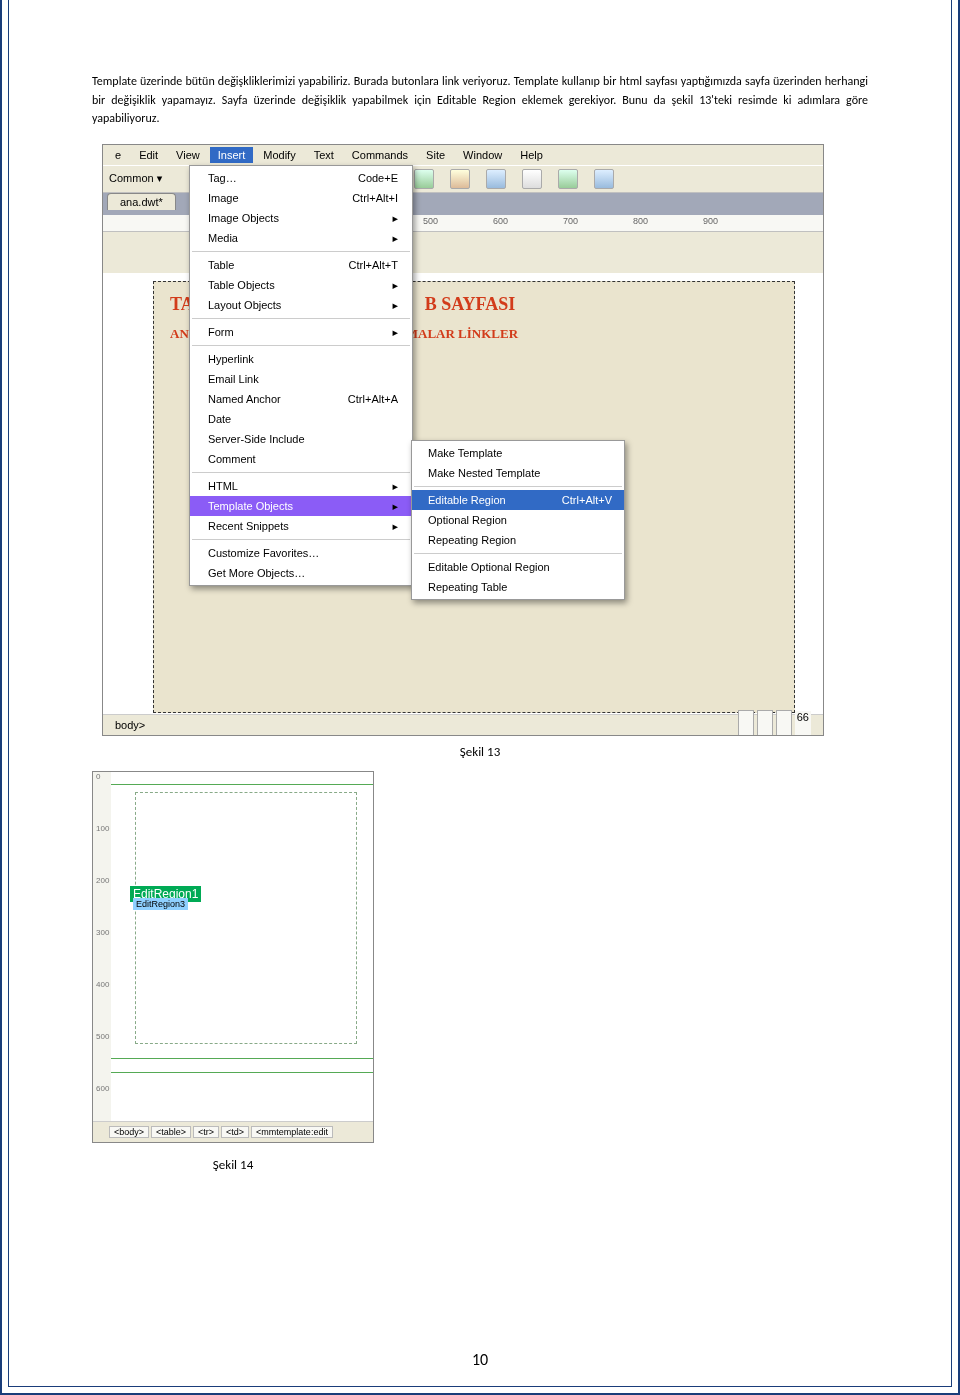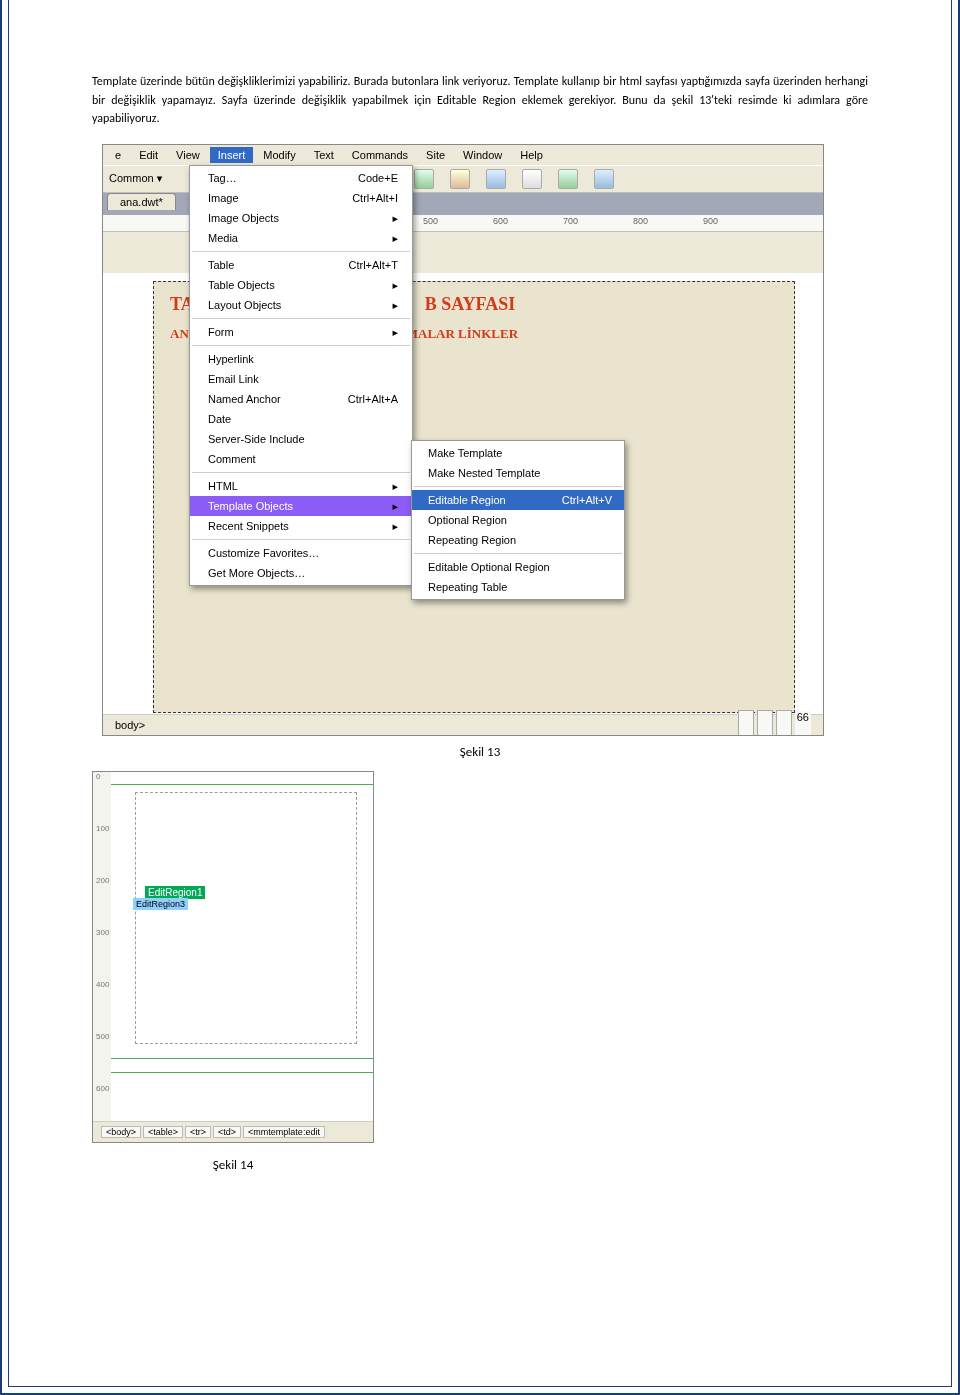--- a/index.html
+++ b/index.html
@@ -155,24 +155,24 @@
     overflow: hidden;
   }
   .fig14 .vruler {
     position:absolute; left:0; top:0; bottom:20px; width:18px;
     background:#f4f4ee; border-right:1px solid #ccc;
     font-size:8px;color:#777;
   }
   .fig14 .vruler span { position:absolute; left:3px; }
   .fig14 .canvas2 { position:absolute; left:18px; right:0; top:0; bottom:20px; background:#fff; overflow:hidden;}
   .fig14 .dashbox { position:absolute; left:24px; top:20px; width:220px; height:250px; border:1px dashed #8a8; }
-  .fig14 .region-tab { position:absolute; left:34px; top:114px; font-size:10px; background:#0a5; color:#fff;padding:1px 3px; }
+  .fig14 .region-tab { position:absolute; left:19px; top:114px; font-size:12px; background:#0a5; color:#fff;padding:1px 3px; }
   .fig14 .region-lab { position:absolute; left:22px; top:126px; background:#8fd0ff;color:#000;padding:1px 3px;font-size:9px;}
   .fig14 .greenline { position:absolute; left:0; right:0; height:1px; background:#5a5; }
-  .fig14 .status2 { position:absolute;left:0;right:0;bottom:0;height:20px;background:#ece9d8;border-top:1px solid #ccc;display:flex;align-items:center;padding:0 8px;gap:2px;}
+  .fig14 .status2 { position:absolute;left:0;right:0;bottom:0;height:20px;background:#ece9d8;border-top:1px solid #ccc;display:flex;align-items:center;padding:0 16px;gap:2px;}
   .fig14 .tag{background:#f8f8f4;border:1px solid #bbb;padding:0 4px;font-size:9px;}
   .side-para { width: 380px; font-size: 18px; line-height: 1.55; text-align: justify; }
   .pagenum { position: absolute; left: 0; right: 0; bottom: 24px; text-align: center; font-size: 16px; }
 </style>
 </head>
 <body>
 
 <div class="page">
 
   <p class="para">Template üzerinde bütün değişkliklerimizi yapabiliriz. Burada butonlara link veriyoruz. Template kullanıp bir html sayfası yaptığımızda sayfa üzerinden herhangi bir değişiklik yapamayız. Sayfa üzerinde değişiklik yapabilmek için Editable Region eklemek gerekiyor. Bunu da şekil 13'teki resimde ki adımlara göre yapabiliyoruz.</p>
@@ -356,13 +356,14 @@
             <span class="tag">&lt;table&gt;</span>
             <span class="tag">&lt;tr&gt;</span>
             <span class="tag">&lt;td&gt;</span>
             <span class="tag">&lt;mmtemplate:edit</span>
           </div>
       </div>
       <div class="caption" style="margin-top:14px;">Şekil 14</div>
     </div>
   </div>
 
+  <div class="pagenum">10</div>
 </div>
 
 </body></html>

